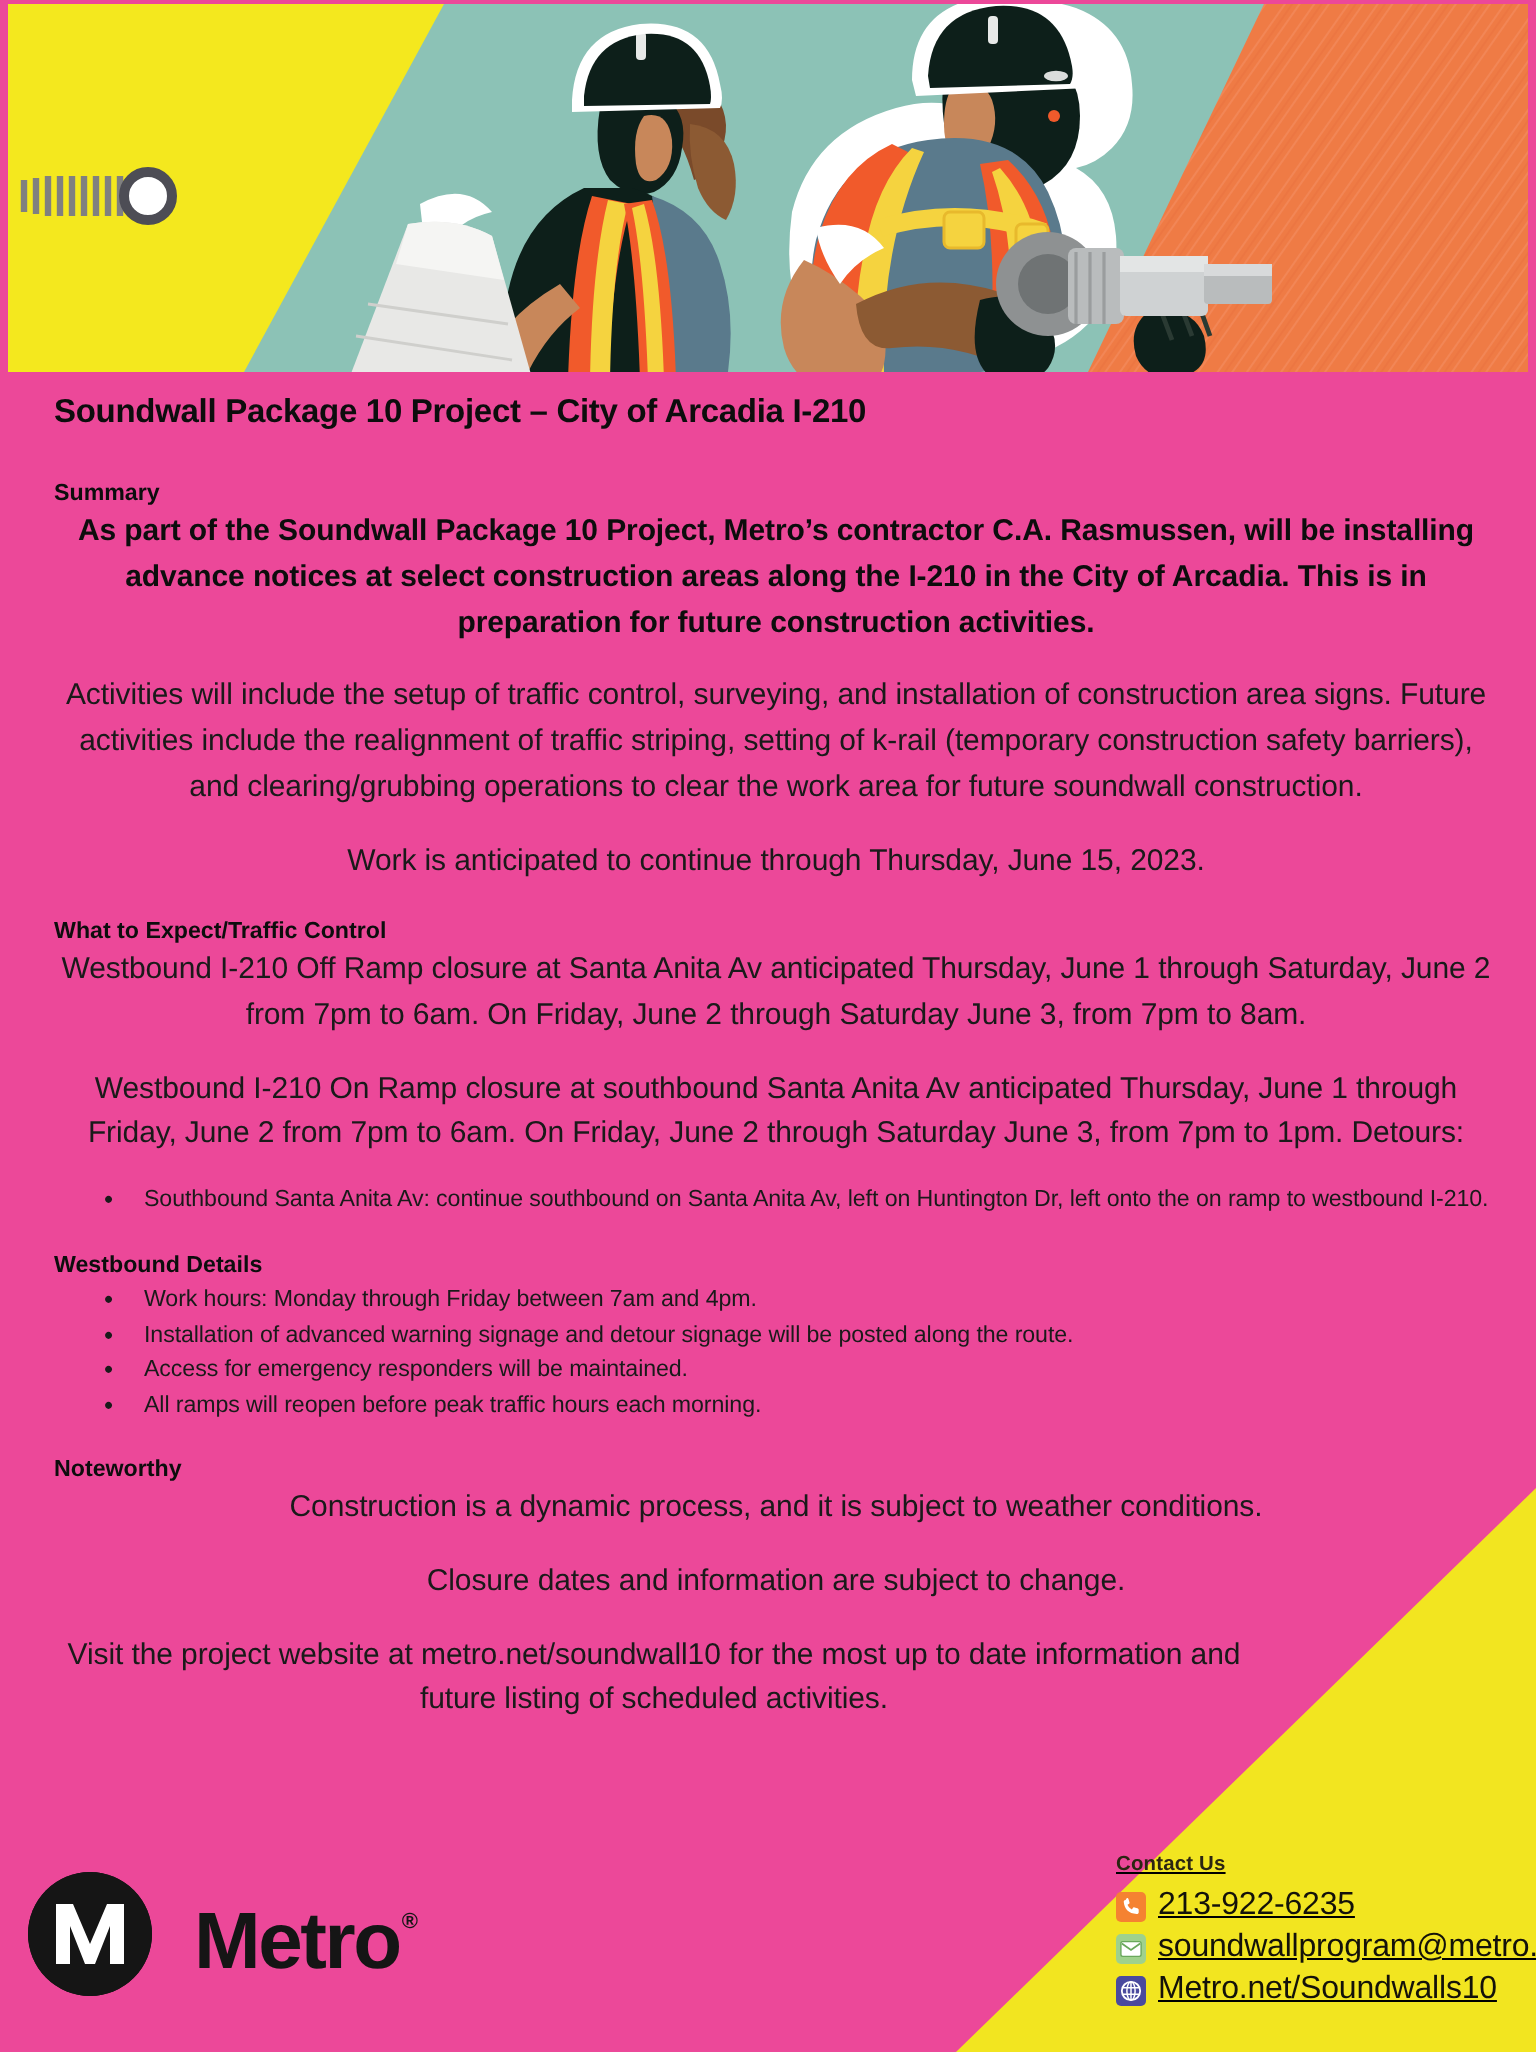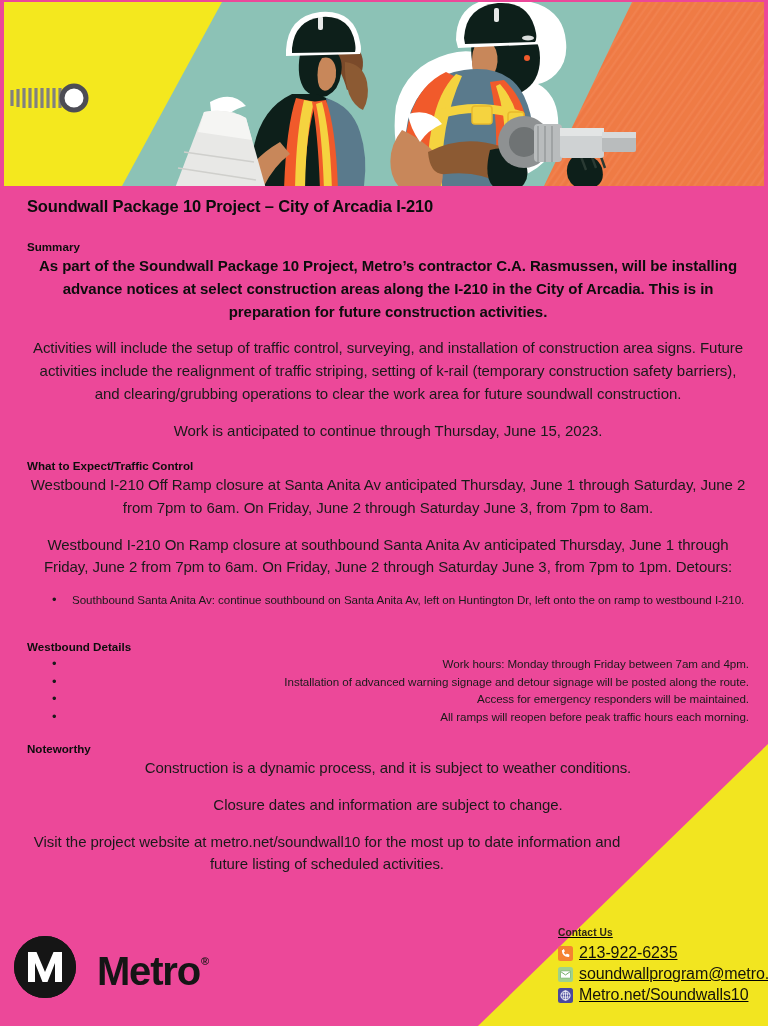--- a/index.html
+++ b/index.html
@@ -71,31 +71,31 @@
     margin: 0;
     padding: 0;
   }
   ul.bullets li {
     position: relative;
     padding-left: 45px;
     font-size: 11.6px;
     color: #1a1a1a;
     line-height: 1.52;
     letter-spacing: -0.05px;
-    margin-bottom: 15px;
+    margin-bottom: 1px;
   }
   ul.bullets li::before {
     content: "\2022";
     position: absolute;
     left: 25px;
     top: -1px;
     font-size: 13px;
     color: #1a1a1a;
   }
-  ul.bullets.tight li { margin-bottom: 0px; text-align: right; }
+  ul.bullets.tight li { margin-bottom: 0px; }
 
   .block { margin-bottom: 0; }
 
   
   .metro-logo {
     position: absolute;
     left: 14px; top: 936px;
     display: flex;
     align-items: center;
     gap: 21px;

